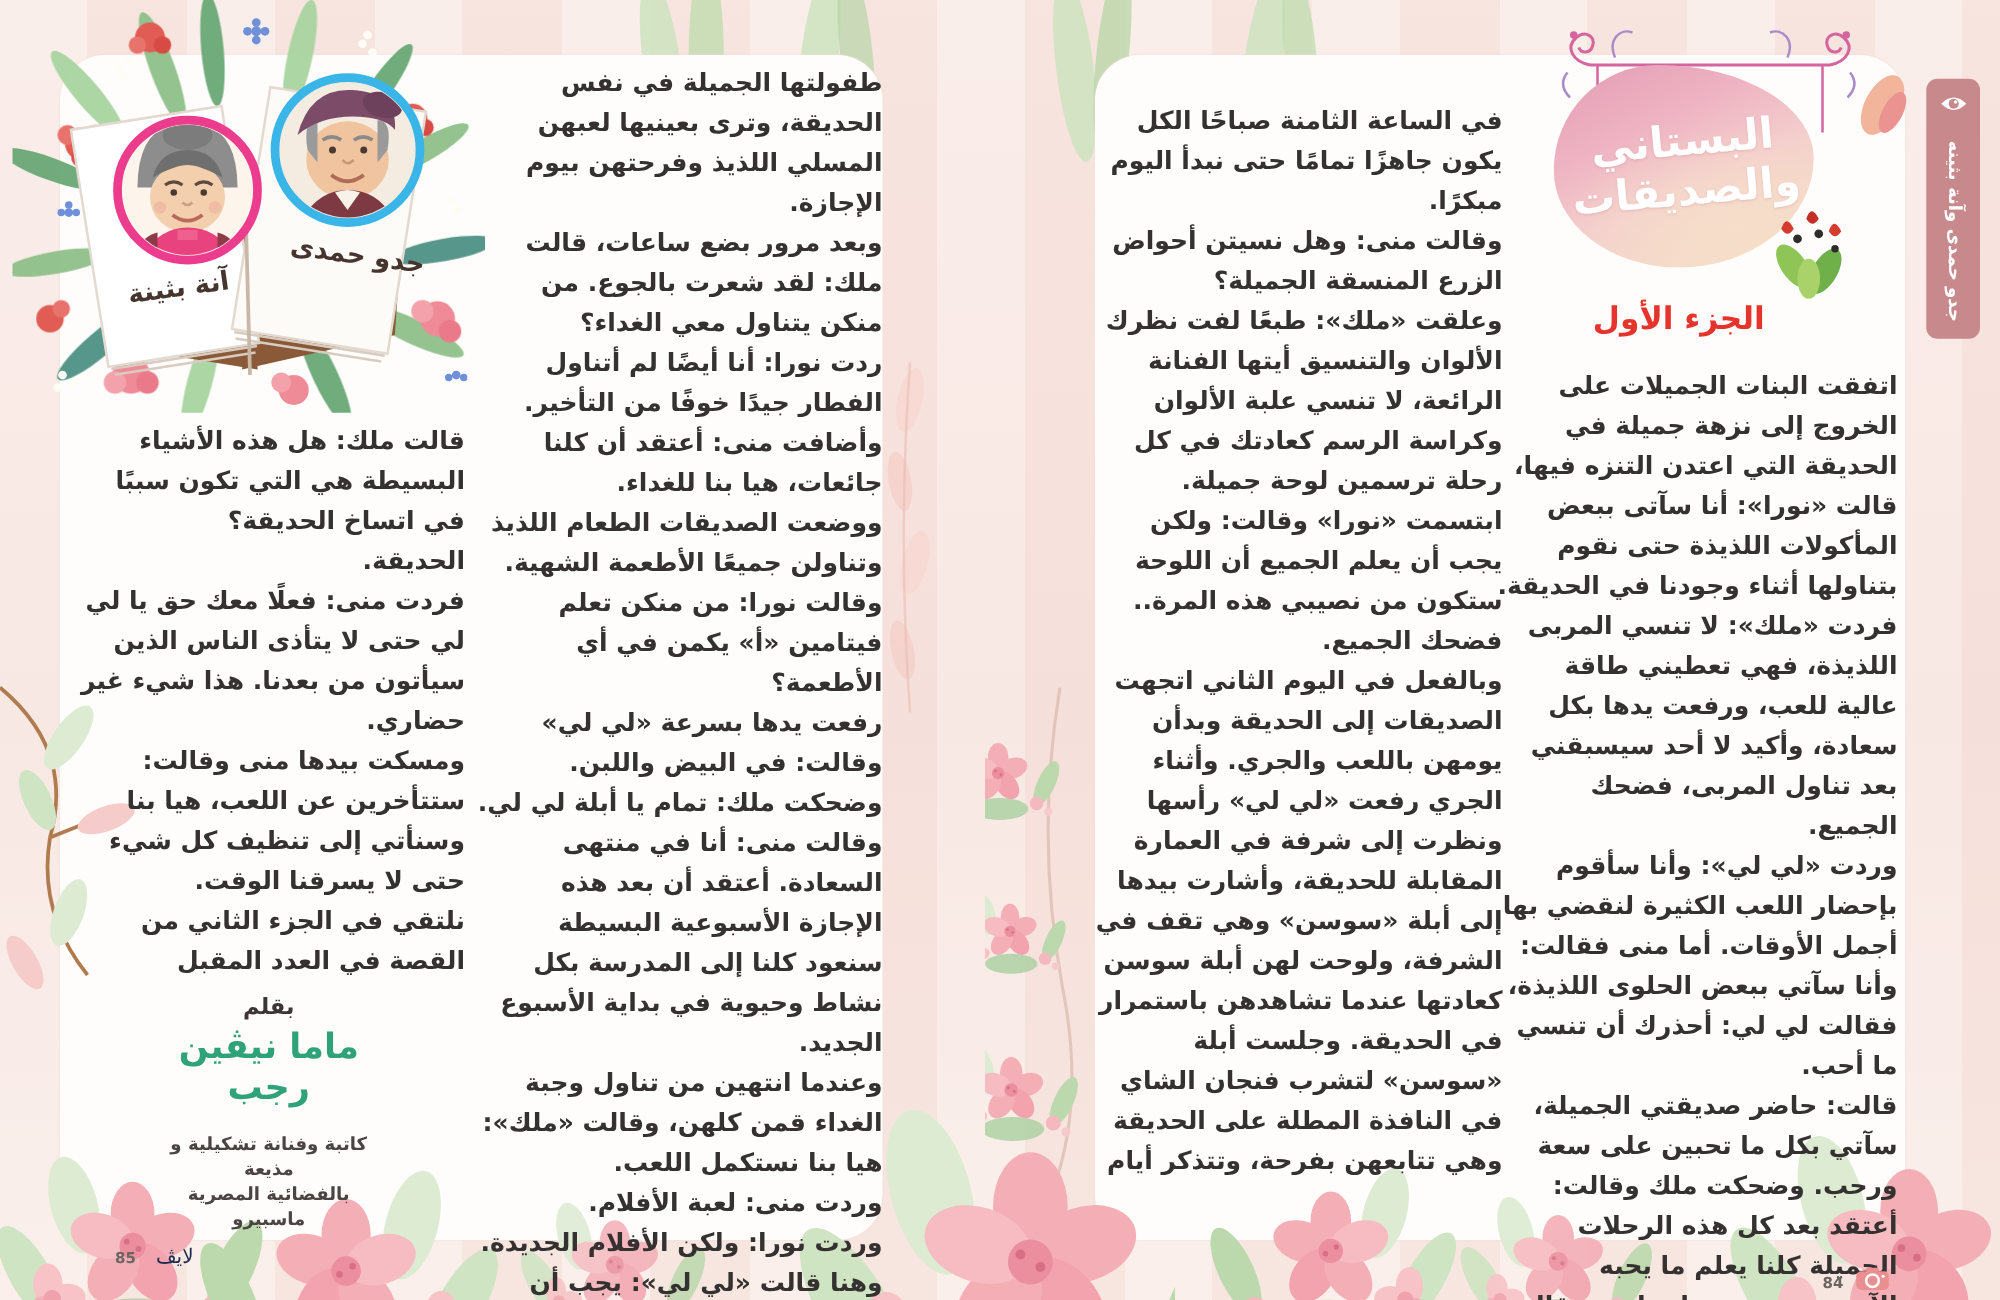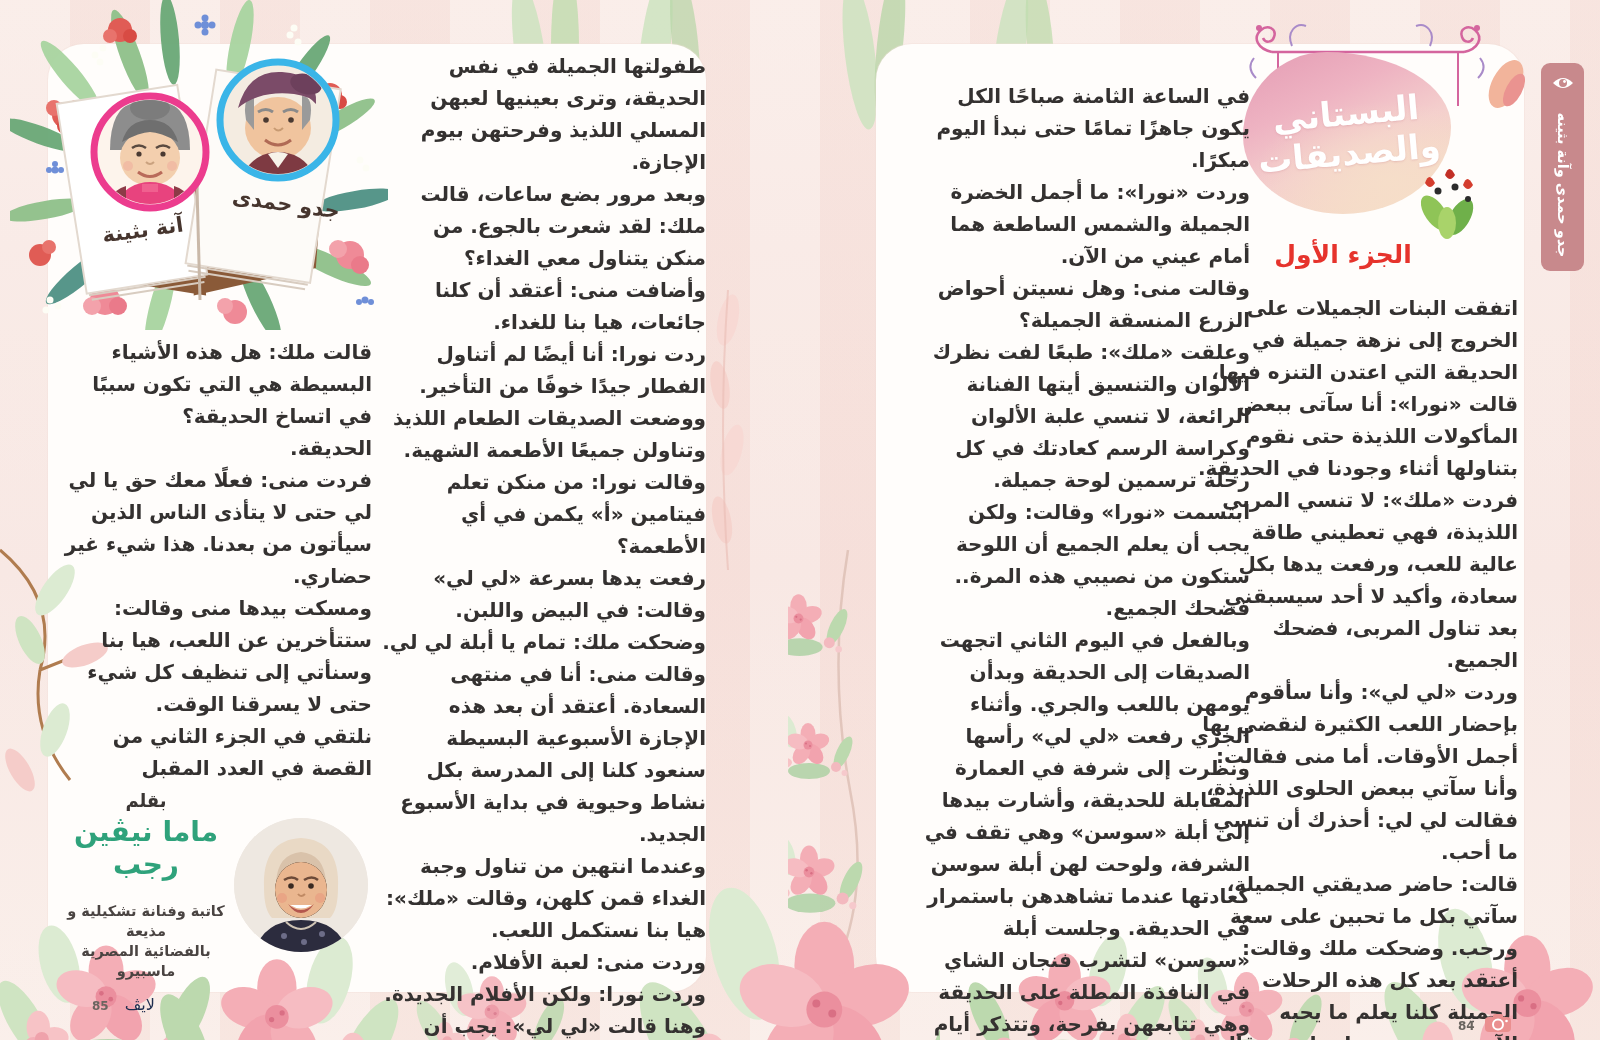--- a/index.html
+++ b/index.html
@@ -25,21 +25,21 @@
   #right-panel{left:876px;top:44px;width:648px;height:948px;}
 
   
   .story-col{
     position:absolute;z-index:3;direction:rtl;text-align:right;
     font-size:20px;font-weight:bold;line-height:32px;color:#343130;
     letter-spacing:0;
   }
   .story-col p{margin:0;text-align:right;}
   #col1{left:1196px;top:292px;width:322px;}
-  #col2{left:872px;top:80px;width:330px;margin-left:48px;}
+  #col2{left:872px;top:80px;width:330px;}
   #col3{left:382px;top:50px;width:324px;}
   #col4{left:56px;top:336px;width:316px;}
   .continued{margin-top:30px;font-weight:bold;}
 
   
   .badge{
     position:absolute;z-index:3;left:1243px;top:52px;width:208px;height:162px;
     background:
       radial-gradient(120% 90% at 70% 80%, rgba(246,222,201,.95) 0%, rgba(246,222,201,0) 55%),
       linear-gradient(155deg,#e49cb4 0%,#eeb3c2 32%,#f4cfcd 58%,#f5dcc7 85%,#efd3bd 100%);
@@ -64,21 +64,21 @@
   .side-tab .eye{position:absolute;top:12px;left:50%;transform:translateX(-50%);}
   .tab-label{
     position:absolute;top:122px;left:50%;width:172px;
     transform:translate(-50%,-50%) rotate(90deg);
     color:#fff;font-size:14.5px;font-weight:bold;text-align:center;direction:rtl;white-space:nowrap;
   }
 
   
   .author{
     position:absolute;z-index:3;left:58px;top:795px;width:314px;height:180px;
-    display:flex;flex-direction:row;align-items:center;direction:ltr;
+    display:flex;flex-direction:column;align-items:center;direction:ltr;
   }
   .author-text{width:176px;text-align:center;direction:rtl;}
   .byline{font-size:18px;font-weight:bold;color:#3b3634;}
   .author-name{font-size:28px;font-weight:bold;color:#2fa27b;margin:4px 0 20px 0;}
   .author-bio{font-size:14.5px;line-height:20px;color:#4a4442;font-weight:bold;}
   .author-photo{width:134px;height:134px;border-radius:50%;overflow:hidden;background:#efe9e3;}
 
   
   .footer-left{
     position:absolute;z-index:4;left:92px;top:995px;display:flex;gap:16px;align-items:baseline;direction:ltr;
@@ -245,32 +245,31 @@
   <div class="part-heading">الجزء الأول</div>
 
   <div class="story-col" id="col1">
       <p>اتفقت البنات الجميلات على الخروج إلى نزهة جميلة في الحديقة التي اعتدن التنزه فيها، قالت «نورا»: أنا سآتى ببعض المأكولات اللذيذة حتى نقوم بتناولها أثناء وجودنا في الحديقة.</p>
       <p>فردت «ملك»: لا تنسي المربى اللذيذة، فهي تعطيني طاقة عالية للعب، ورفعت يدها بكل سعادة، وأكيد لا أحد سيسبقني بعد تناول المربى، فضحك الجميع.</p>
       <p>وردت «لي لي»: وأنا سأقوم بإحضار اللعب الكثيرة لنقضي بها أجمل الأوقات. أما منى فقالت: وأنا سآتي ببعض الحلوى اللذيذة، فقالت لي لي: أحذرك أن تنسي ما أحب.</p>
       <p>قالت: حاضر صديقتي الجميلة، سآتي بكل ما تحبين على سعة ورحب. وضحكت ملك وقالت: أعتقد بعد كل هذه الرحلات الجميلة كلنا يعلم ما يحبه الآخرون. وردت «لي لي» وقالت: أرجوكم</p>
     </div>
   <div class="story-col" id="col2">
       <p>في الساعة الثامنة صباحًا الكل يكون جاهزًا تمامًا حتى نبدأ اليوم مبكرًا.</p>
-      <p>وردت «نورا»: ما أجمل الخضرة الجميلة والشمس الساطعة هما أمام عيني من الآن.</p>
       <p>وقالت منى: وهل نسيتن أحواض الزرع المنسقة الجميلة؟</p>
       <p>وعلقت «ملك»: طبعًا لفت نظرك الألوان والتنسيق أيتها الفنانة الرائعة، لا تنسي علبة الألوان وكراسة الرسم كعادتك في كل رحلة ترسمين لوحة جميلة.</p>
       <p>ابتسمت «نورا» وقالت: ولكن يجب أن يعلم الجميع أن اللوحة ستكون من نصيبي هذه المرة.. فضحك الجميع.</p>
       <p>وبالفعل في اليوم الثاني اتجهت الصديقات إلى الحديقة وبدأن يومهن باللعب والجري. وأثناء الجري رفعت «لي لي» رأسها ونظرت إلى شرفة في العمارة المقابلة للحديقة، وأشارت بيدها إلى أبلة «سوسن» وهي تقف في الشرفة، ولوحت لهن أبلة سوسن كعادتها عندما تشاهدهن باستمرار في الحديقة. وجلست أبلة «سوسن» لتشرب فنجان الشاي في النافذة المطلة على الحديقة وهي تتابعهن بفرحة، وتتذكر أيام</p>
     </div>
 
   <div class="story-col" id="col3">
       <p>طفولتها الجميلة في نفس الحديقة، وترى بعينيها لعبهن المسلي اللذيذ وفرحتهن بيوم الإجازة.</p>
       <p>وبعد مرور بضع ساعات، قالت ملك: لقد شعرت بالجوع. من منكن يتناول معي الغداء؟</p>
+      <p>ردت نورا: أنا أيضًا لم أتناول الفطار جيدًا خوفًا من التأخير.</p>
       <p>وأضافت منى: أعتقد أن كلنا جائعات، هيا بنا للغداء.</p>
-      <p>ردت نورا: أنا أيضًا لم أتناول الفطار جيدًا خوفًا من التأخير.</p>
       <p>ووضعت الصديقات الطعام اللذيذ وتناولن جميعًا الأطعمة الشهية.</p>
       <p>وقالت نورا: من منكن تعلم فيتامين «أ» يكمن في أي الأطعمة؟</p>
       <p>رفعت يدها بسرعة «لي لي» وقالت: في البيض واللبن.</p>
       <p>وضحكت ملك: تمام يا أبلة لي لي.</p>
       <p>وقالت منى: أنا في منتهى السعادة. أعتقد أن بعد هذه الإجازة الأسبوعية البسيطة سنعود كلنا إلى المدرسة بكل نشاط وحيوية في بداية الأسبوع الجديد.</p>
       <p>وعندما انتهين من تناول وجبة الغداء قمن كلهن، وقالت «ملك»: هيا بنا نستكمل اللعب.</p>
       <p>وردت منى: لعبة الأفلام.</p>
       <p>وردت نورا: ولكن الأفلام الجديدة.</p>
       <p>وهنا قالت «لي لي»: يجب أن نجمع ما تبقى من الأكل حتى لا نكون سببًا في عدم الحفاظ على نظافة</p>
     </div>

